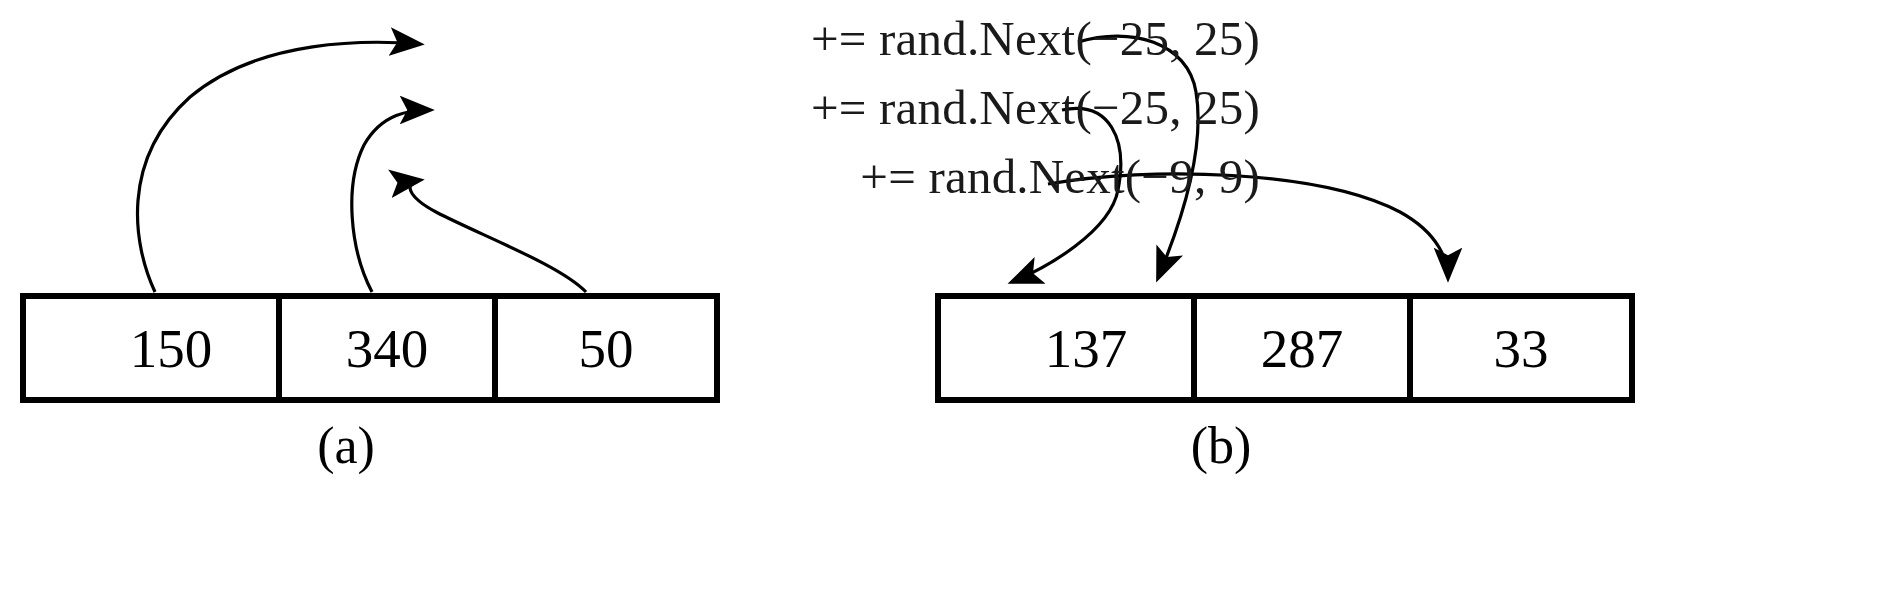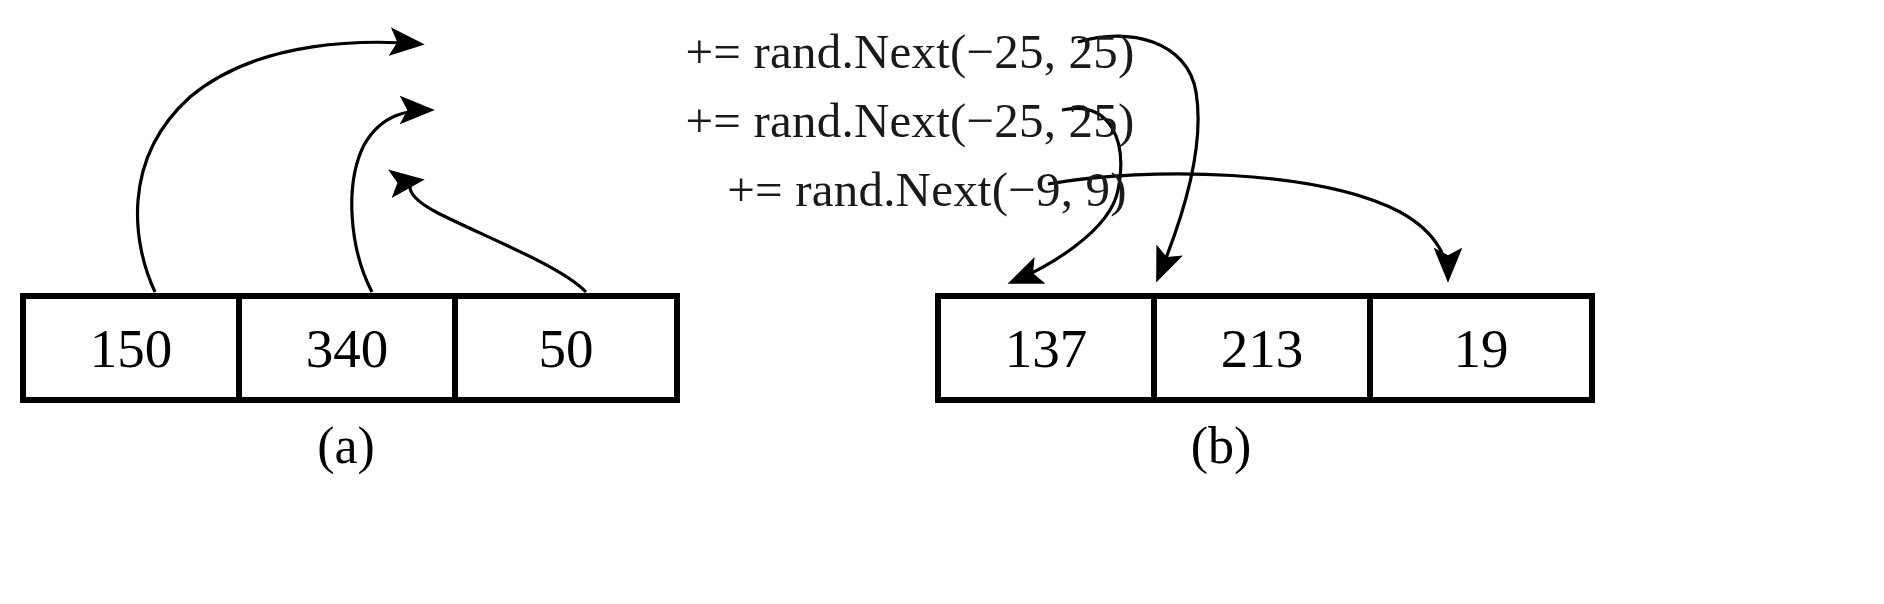--- a/index.html
+++ b/index.html
@@ -19,23 +19,23 @@
   #vector-layer {
     position: absolute;
     left: 0;
     top: 0;
     width: 1884px;
     height: 604px;
   }
   .ops-list {
     position: absolute;
     left: 560px;
-    top: 17px;
+    top: 4px;
     width: 700px;
-    text-align: center;
+    text-align: right;
   }
   .op-line {
     font-size: 49px;
     line-height: 69px;
     white-space: pre;
     letter-spacing: 0.2px;
     color: #1a1a1a;
   }
   .op-line.indent-1 { padding-left: 0px; }
   .op-line.indent-2 { padding-left: 0px; }
@@ -47,20 +47,21 @@
   }
   .array-wrap.left  { left: 20px; }
   .array-wrap.right { left: 935px; }
 
   .array-row {
     display: flex;
     border: 6px solid #000000;
     background: #ffffff;
     box-sizing: border-box;
     height: 110px;
+    padding-left: 40px;
   }
   .array-cell {
     width: 216px;
     box-sizing: border-box;
     border-right: 6px solid #000000;
     display: flex;
     align-items: center;
     justify-content: center;
     font-size: 55px;
     line-height: 1;
@@ -119,21 +120,21 @@
     <div class="array-row">
       <div class="array-cell">150</div>
       <div class="array-cell">340</div>
       <div class="array-cell">50</div>
     </div>
   </div>
 
   <div class="array-wrap right">
     <div class="array-row">
       <div class="array-cell">137</div>
-      <div class="array-cell">213</div>
-      <div class="array-cell">19</div>
+      <div class="array-cell">287</div>
+      <div class="array-cell">33</div>
     </div>
   </div>
 
   <div class="caption left">(a)</div>
   <div class="caption right">(b)</div>
 
 </div>
 
 </body></html>

